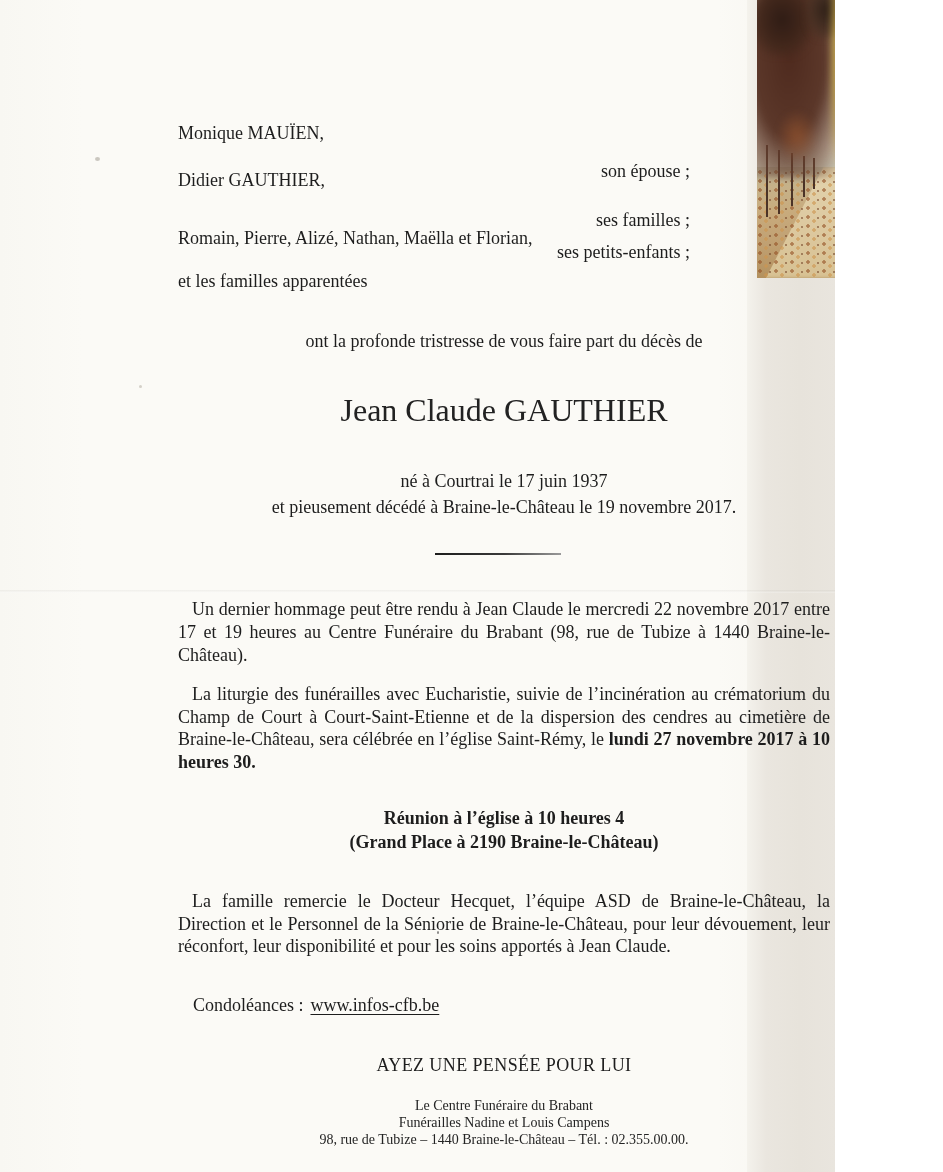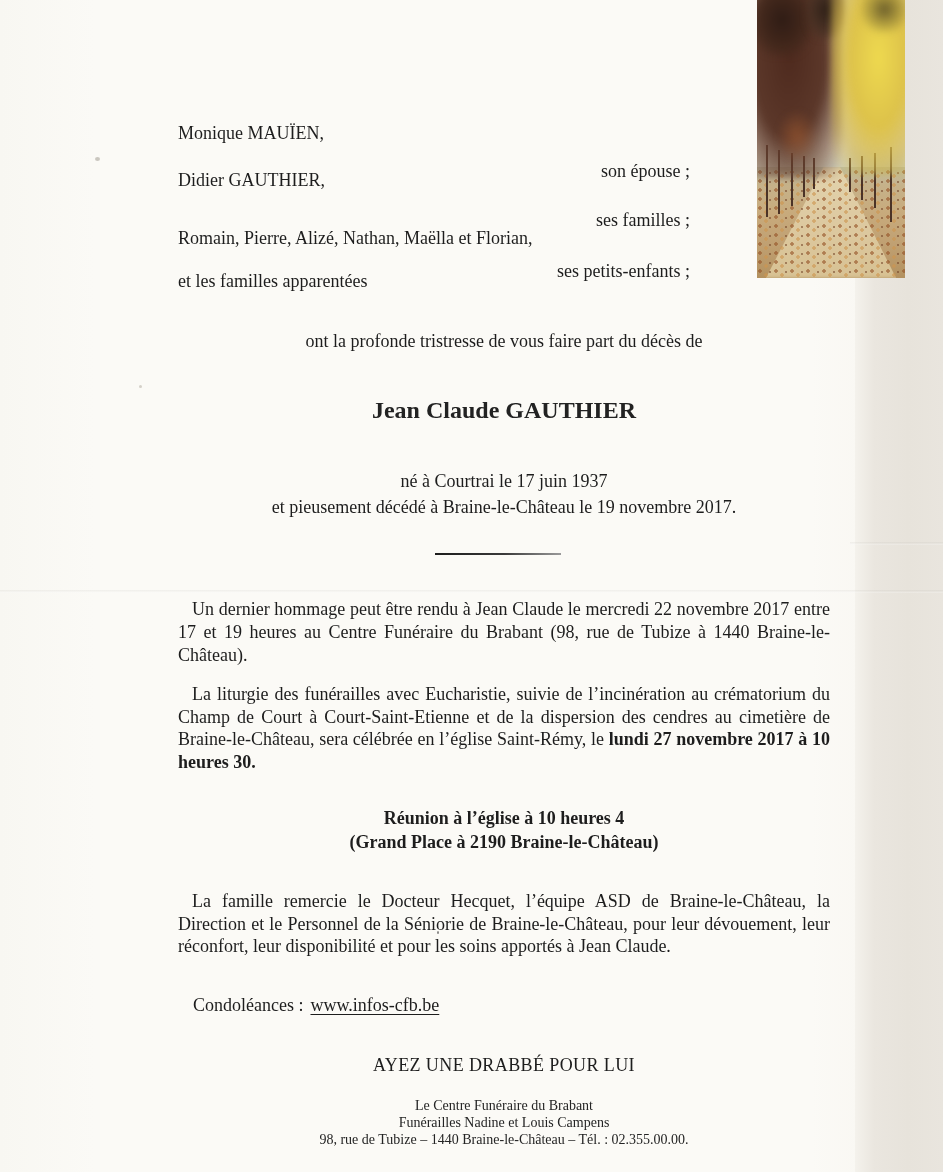--- a/index.html
+++ b/index.html
@@ -1,35 +1,35 @@
 <!DOCTYPE html>
 <html><head>
 <meta charset="utf-8">
 <style>
   html,body { margin:0; padding:0; }
   .page {
-    position:relative; width:943px; height:1172px;
+    position:relative; width:835px; height:1172px;
     background: linear-gradient(90deg,#f8f7f2 0%, #fbfaf6 10%, #fbfaf6 86%, #f6f4ee 100%);
     overflow:hidden;
     font-family:"Liberation Serif","DejaVu Serif",serif;
     color:#1d1d1d;
   }
   .edge-strip {
     position:absolute; top:0; right:0; width:88px; height:1172px;
     background: linear-gradient(90deg,#f4f2ec 0%, #eae6df 22%, #e7e3db 60%, #e9e5de 100%);
   }
   .fold { position:absolute; height:3px; background:linear-gradient(180deg, rgba(90,85,75,0.07), rgba(255,255,255,0.3)); }
   .fold1 { left:0; top:590px; width:943px; }
   .fold2 { left:850px; top:542px; width:93px; }
   .speck { position:absolute; border-radius:50%; background:#a39d91; }
 
   .t { position:absolute; font-size:18px; line-height:22px; white-space:nowrap; }
   .right-col { left:178px; width:512px; text-align:right; }
   .center-col { left:178px; width:652px; text-align:center; white-space:nowrap; }
-  .title { font-size:24px; font-weight:bold; line-height:40px; color:#222; }
+  .title { font-size:32px; font-weight:normal; line-height:40px; color:#222; }
   .bold { font-weight:bold; }
   .para {
     position:absolute; left:178px; width:652px; margin:0;
     font-size:18px; line-height:23px; text-align:justify; text-indent:14px;
   }
   .divider { position:absolute; left:435px; top:553px; width:126px; height:2px;
     background:linear-gradient(90deg,#1c1c1c 0%, #3a3a3a 55%, #9a9a9a 100%); }
   .url { text-decoration:underline; text-underline-offset:3px; color:#1d1d1d; margin-left:7px; }
   .closing-line { letter-spacing:0.4px; }
   .footer-line { position:absolute; left:178px; width:652px; text-align:center;
@@ -97,40 +97,40 @@
     <div class="ph ph-topcenter"></div>
     <div class="ph ph-right"></div>
     <div class="ph ph-right-olive"></div>
   </div>
 
   <div class="t" style="left:178px; top:122px;">Monique MAUÏEN,</div>
   <div class="t right-col" style="top:160px;">son épouse ;</div>
   <div class="t" style="left:178px; top:169px;">Didier GAUTHIER,</div>
   <div class="t right-col" style="top:209px;">ses familles ;</div>
   <div class="t" style="left:178px; top:227px;">Romain, Pierre, Alizé, Nathan, Maëlla et Florian,</div>
-  <div class="t right-col" style="top:260px;">ses petits-enfants ;</div>
+  <div class="t right-col" style="top:241px;">ses petits-enfants ;</div>
   <div class="t" style="left:178px; top:270px;">et les familles apparentées</div>
 
   <div class="t center-col" style="top:330px;">ont la profonde tristresse de vous faire part du décès de</div>
   <div class="t center-col title" style="top:390px;">Jean Claude GAUTHIER</div>
   <div class="t center-col" style="top:470px;">né à Courtrai le 17 juin 1937</div>
   <div class="t center-col" style="top:496px;">et pieusement décédé à Braine-le-Château le 19 novembre 2017.</div>
 
   <div class="divider"></div>
 
   <p class="para" style="top:598px;">Un dernier hommage peut être rendu à Jean Claude le mercredi 22 novembre 2017 entre 17 et 19 heures au Centre Funéraire du Brabant (98, rue de Tubize à 1440 Braine-le-Château).</p>
 
   <p class="para" style="top:683px; line-height:22.5px;"><span>La liturgie des funérailles avec Eucharistie, suivie de l’incinération au crématorium du Champ de Court à Court-Saint-Etienne et de la dispersion des cendres au cimetière de Braine-le-Château, sera célébrée en l’église Saint-Rémy, le </span><span class="bold">lundi 27 novembre 2017 à 10 heures 30.</span></p>
 
   <div class="t center-col bold" style="top:807px;">Réunion à l’église à 10 heures 4</div>
   <div class="t center-col bold" style="top:831px;">(Grand Place à 2190 Braine-le-Château)</div>
 
   <p class="para" style="top:890px; line-height:22.5px;">La famille remercie le Docteur Hecquet, l’équipe ASD de Braine-le-Château, la Direction et le Personnel de la Séniorie de Braine-le-Château, pour leur dévouement, leur réconfort, leur disponibilité et pour les soins apportés à Jean Claude.</p>
 
   <div class="t" style="left:193px; top:994px;"><span>Condoléances :</span><a class="url" href="#">www.infos-cfb.be</a></div>
 
-  <div class="t center-col closing-line" style="top:1054px;">AYEZ UNE DRABBÉ POUR LUI</div>
+  <div class="t center-col closing-line" style="top:1054px;">AYEZ UNE PENSÉE POUR LUI</div>
 
   <div class="footer-line" style="top:1098px;">Le Centre Funéraire du Brabant</div>
   <div class="footer-line" style="top:1115px;">Funérailles Nadine et Louis Campens</div>
   <div class="footer-line" style="top:1132px;">98, rue de Tubize – 1440 Braine-le-Château – Tél. : 02.355.00.00.</div>
 
 </div>
 
 </body></html>

